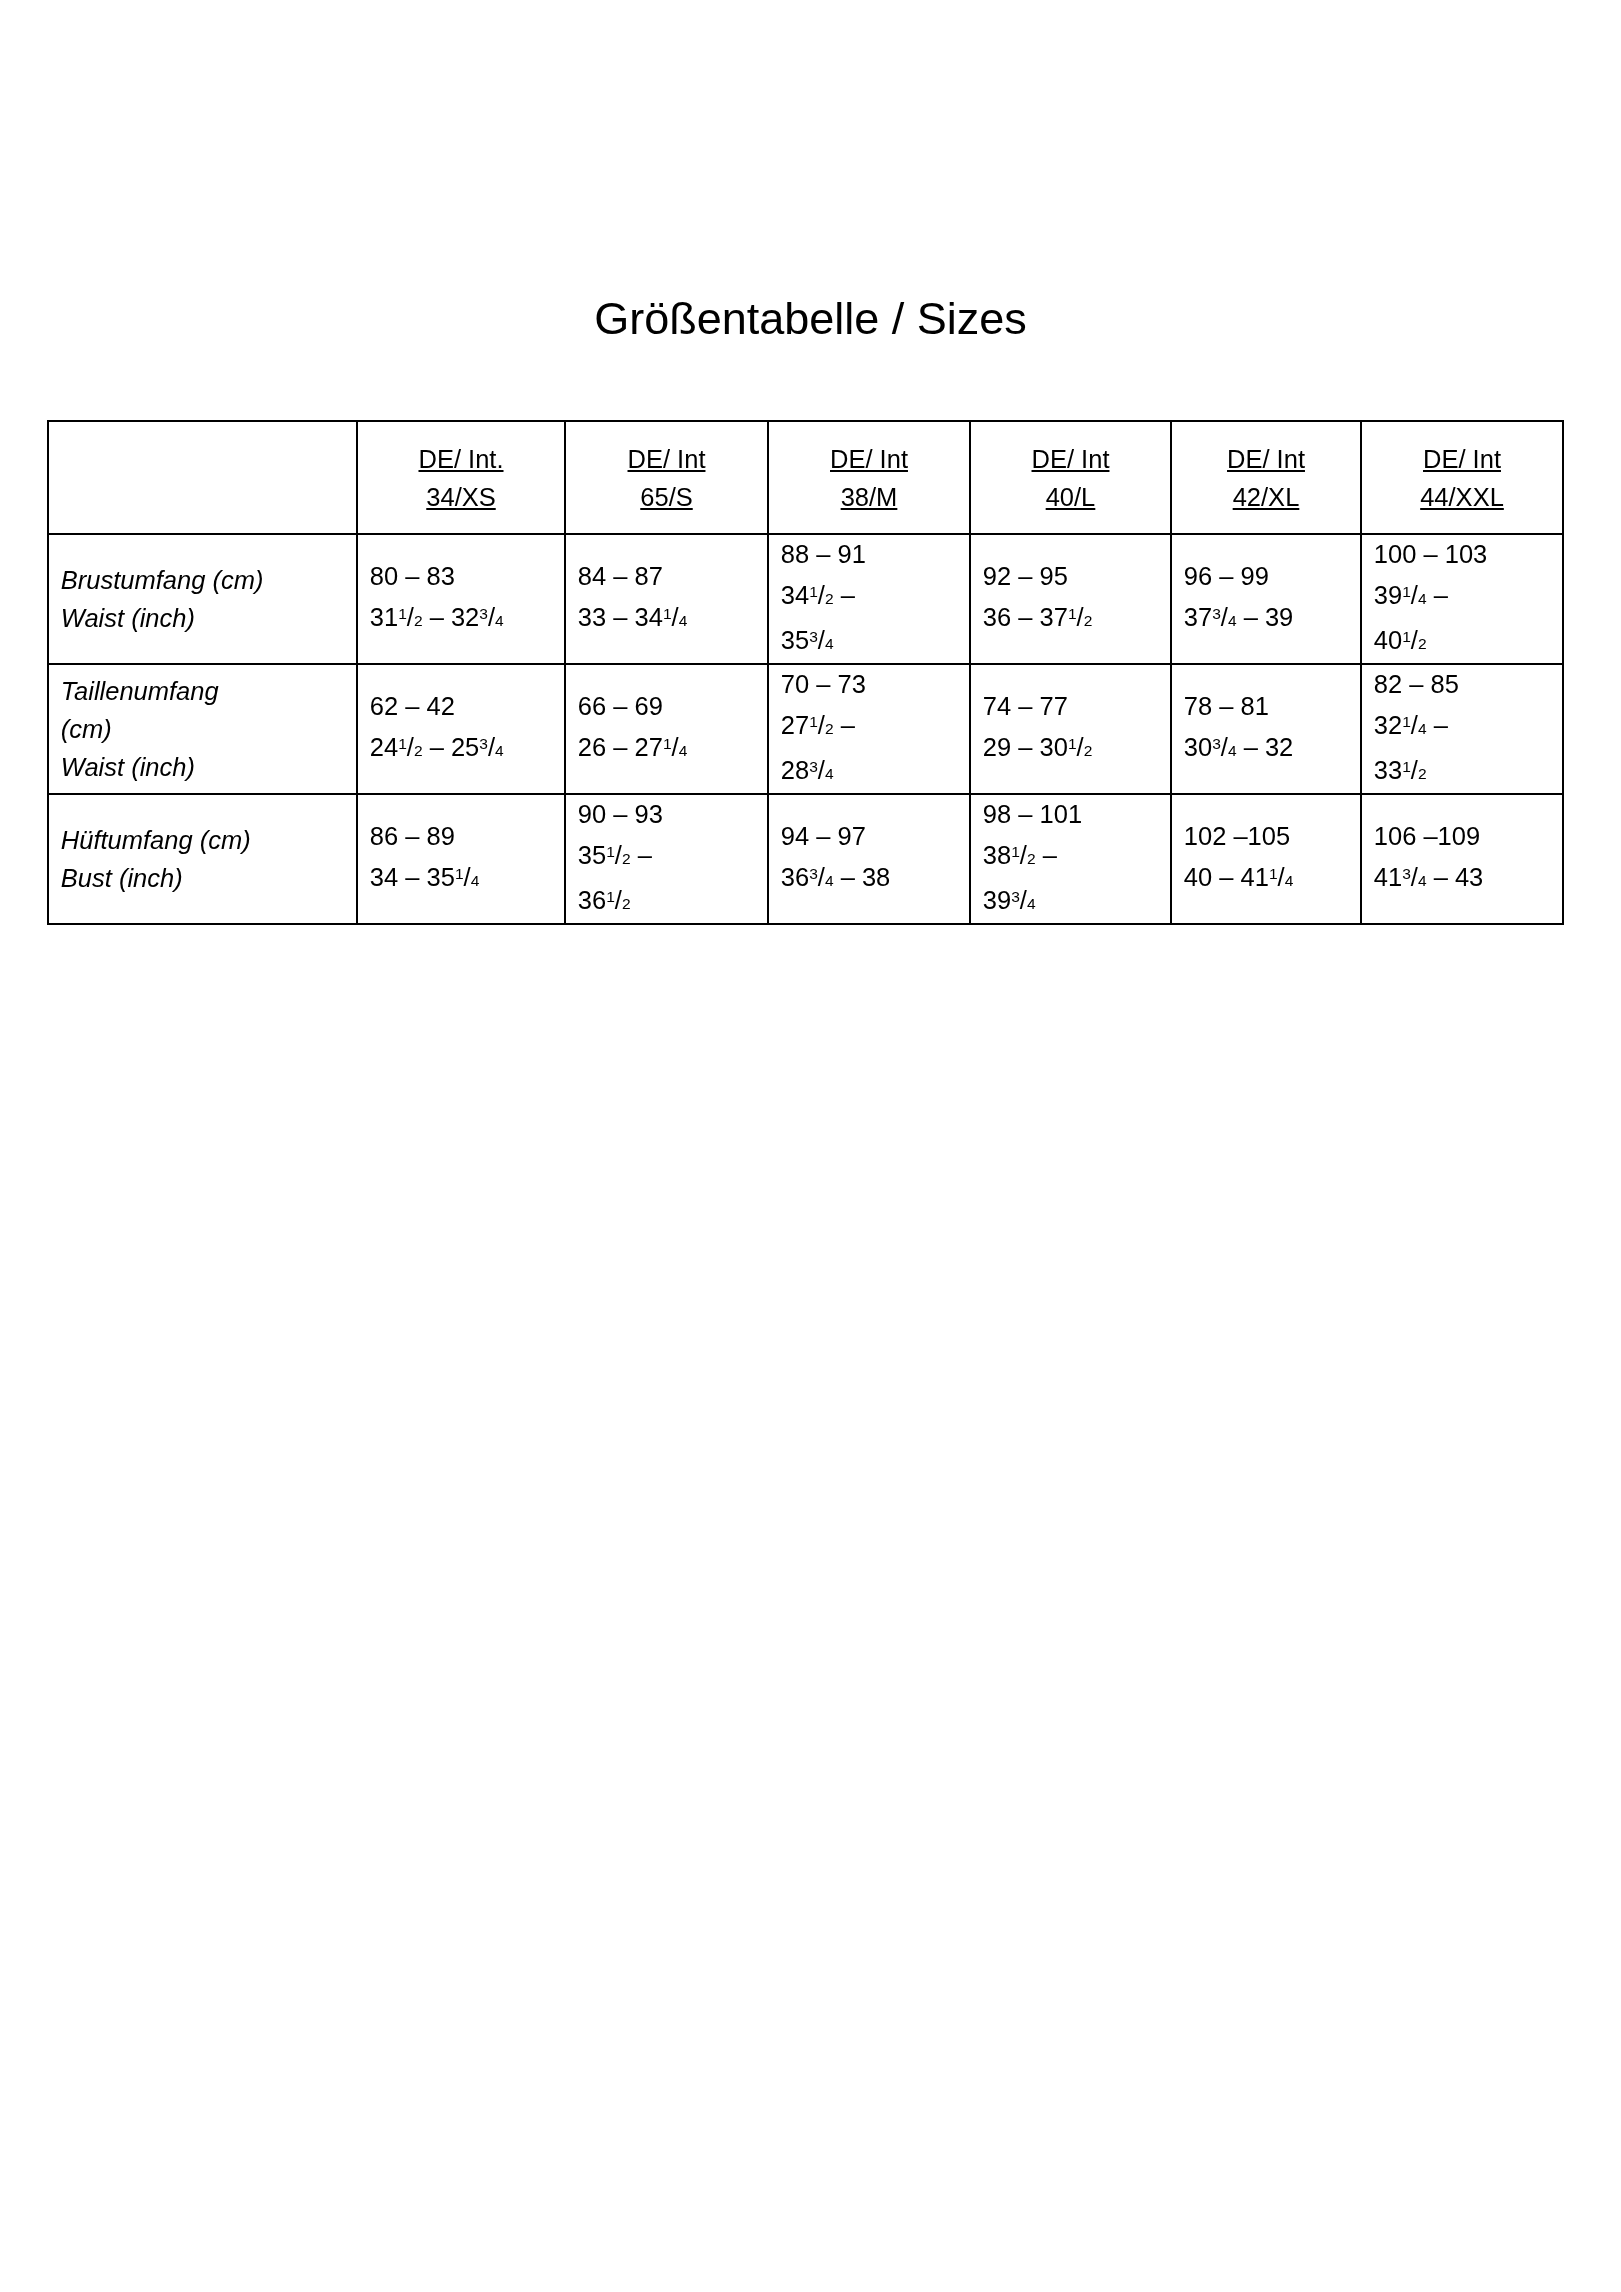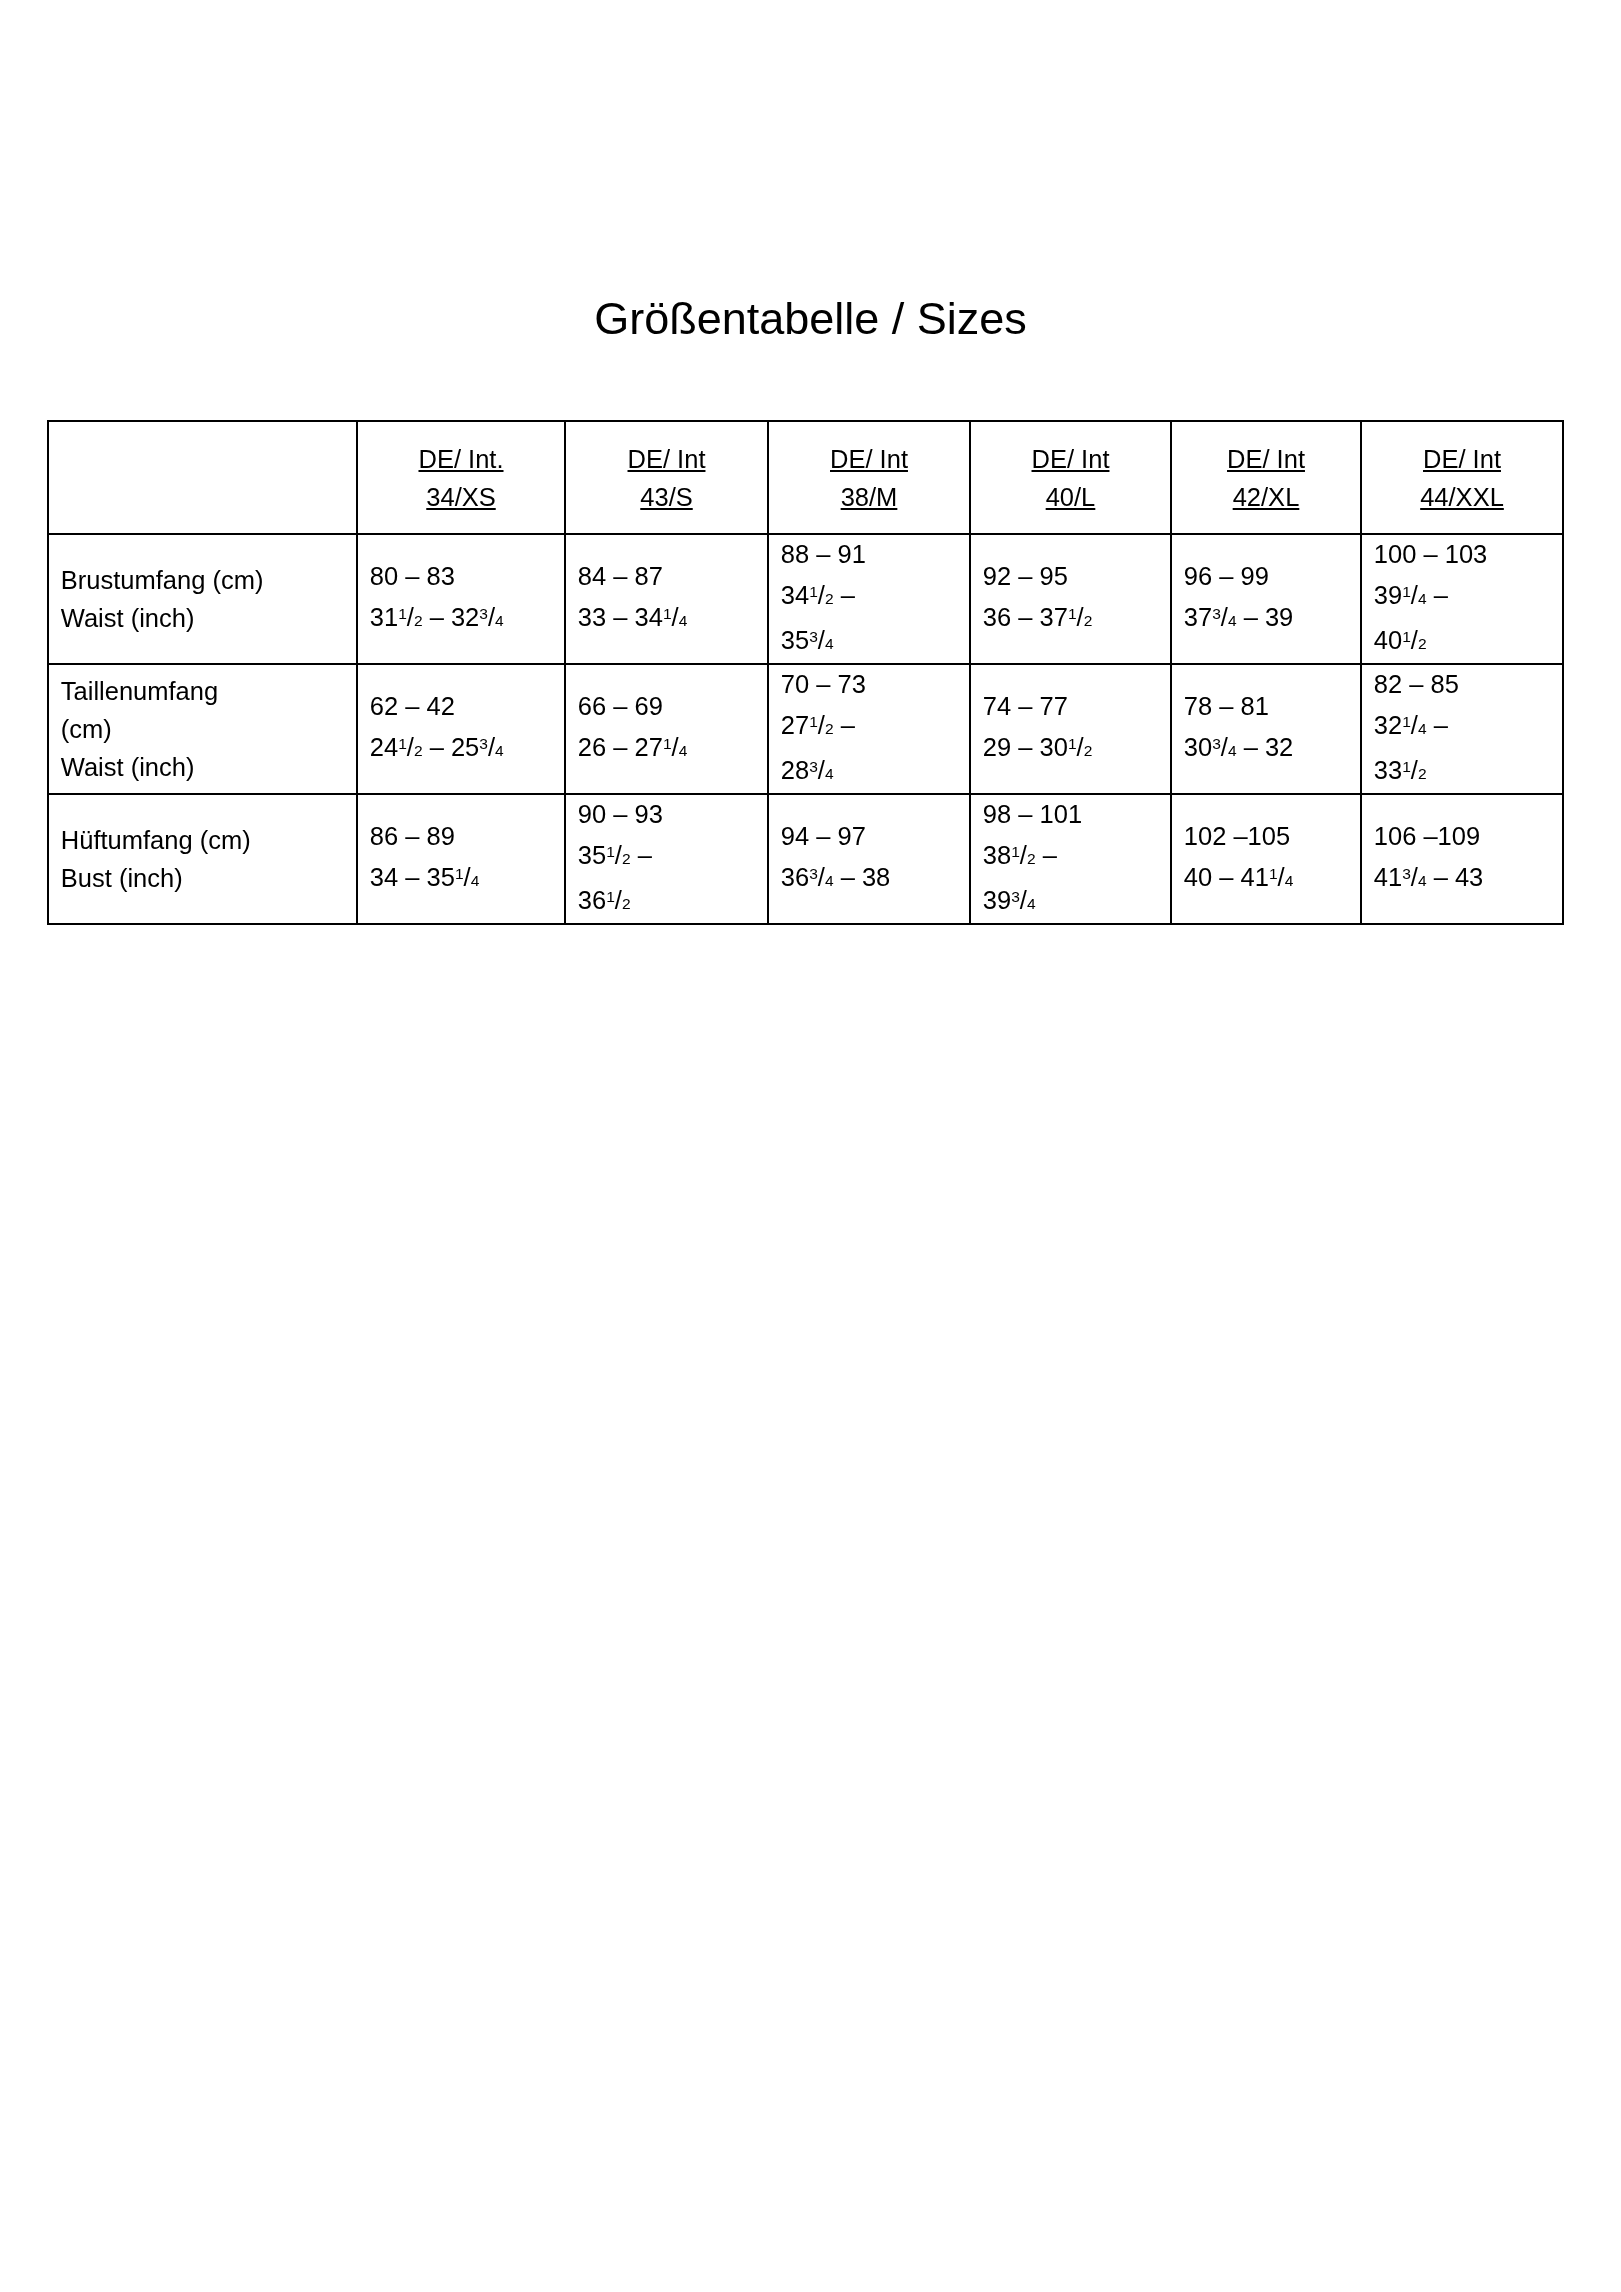--- a/index.html
+++ b/index.html
@@ -44,21 +44,21 @@
   }
   table.size-table th {
     text-align: center;
     text-decoration: underline;
   }
   table.size-table td {
     text-align: left;
     padding-left: 11.8px;
     padding-right: 3.9px;
   }
-  td.row-label { padding-left: 12.7px; }
+  td.row-label { padding-left: 12.7px; font-style: italic; }
   .cell-line { white-space: nowrap; }
   
   .nu { font-size: 61%; vertical-align: 0.45em; }
   .sl { font-size: 100%; }
   .dn { font-size: 61%; vertical-align: baseline; }
   
   col.c0 { width: 309px; }
   col.c1 { width: 208px; }
   col.c2 { width: 203px; }
   col.c3 { width: 202px; }
@@ -89,21 +89,21 @@
     </colgroup>
     <tbody>
         <tr class="r-head">
           <td class="row-label"></td>
           <th>
             <div class="cell-line">DE/ Int.</div>
             <div class="cell-line">34/XS</div>
           </th>
           <th>
             <div class="cell-line">DE/ Int</div>
-            <div class="cell-line">43/S</div>
+            <div class="cell-line">65/S</div>
           </th>
           <th>
             <div class="cell-line">DE/ Int</div>
             <div class="cell-line">38/M</div>
           </th>
           <th>
             <div class="cell-line">DE/ Int</div>
             <div class="cell-line">40/L</div>
           </th>
           <th>

